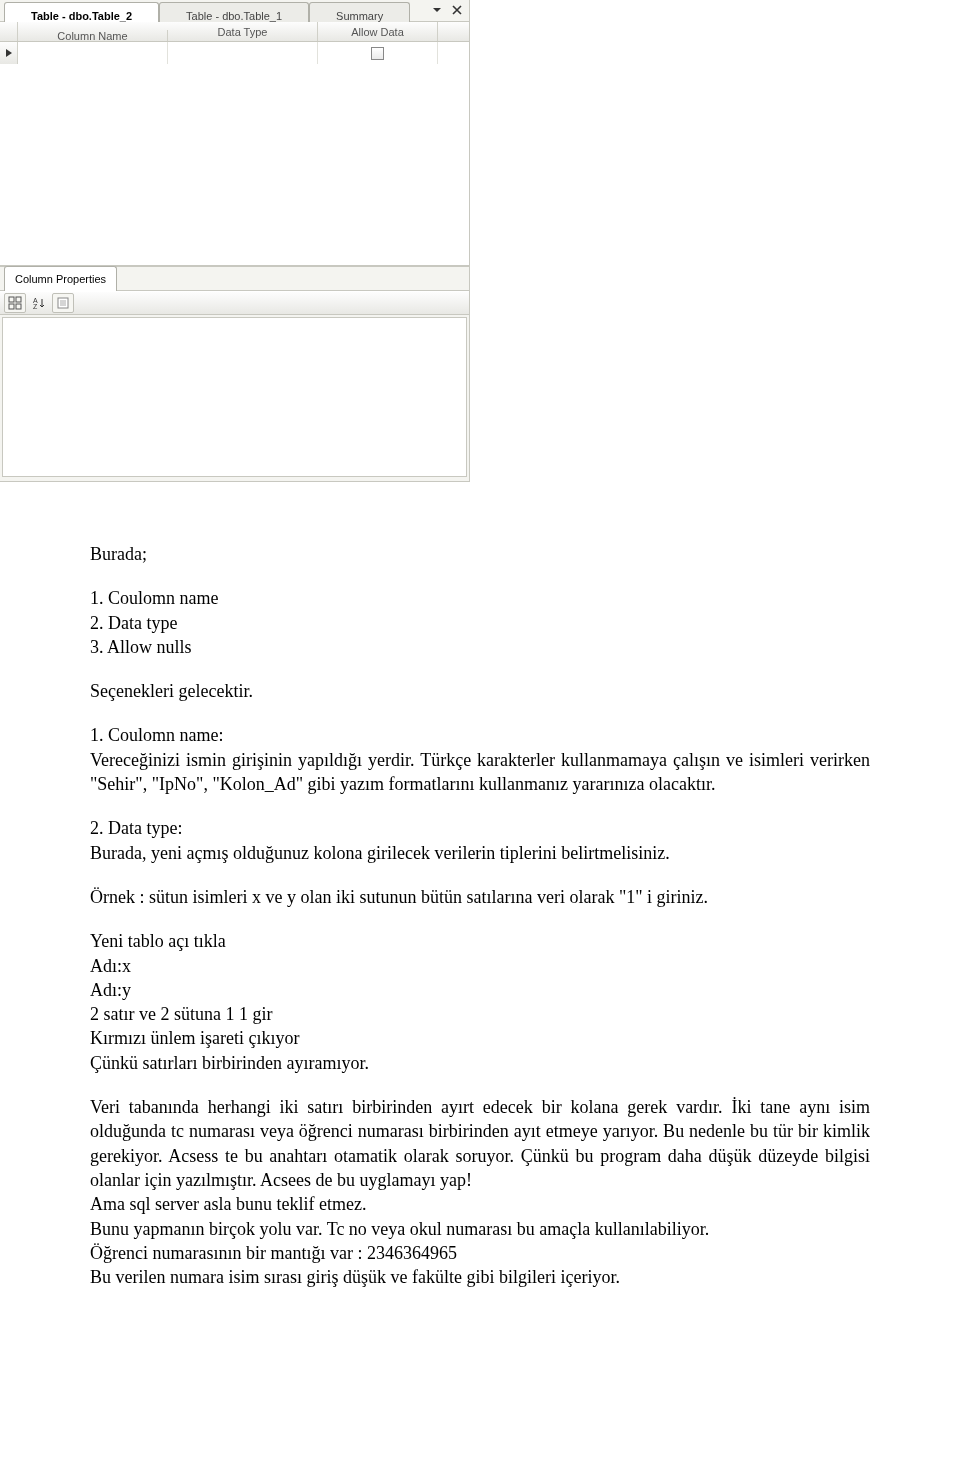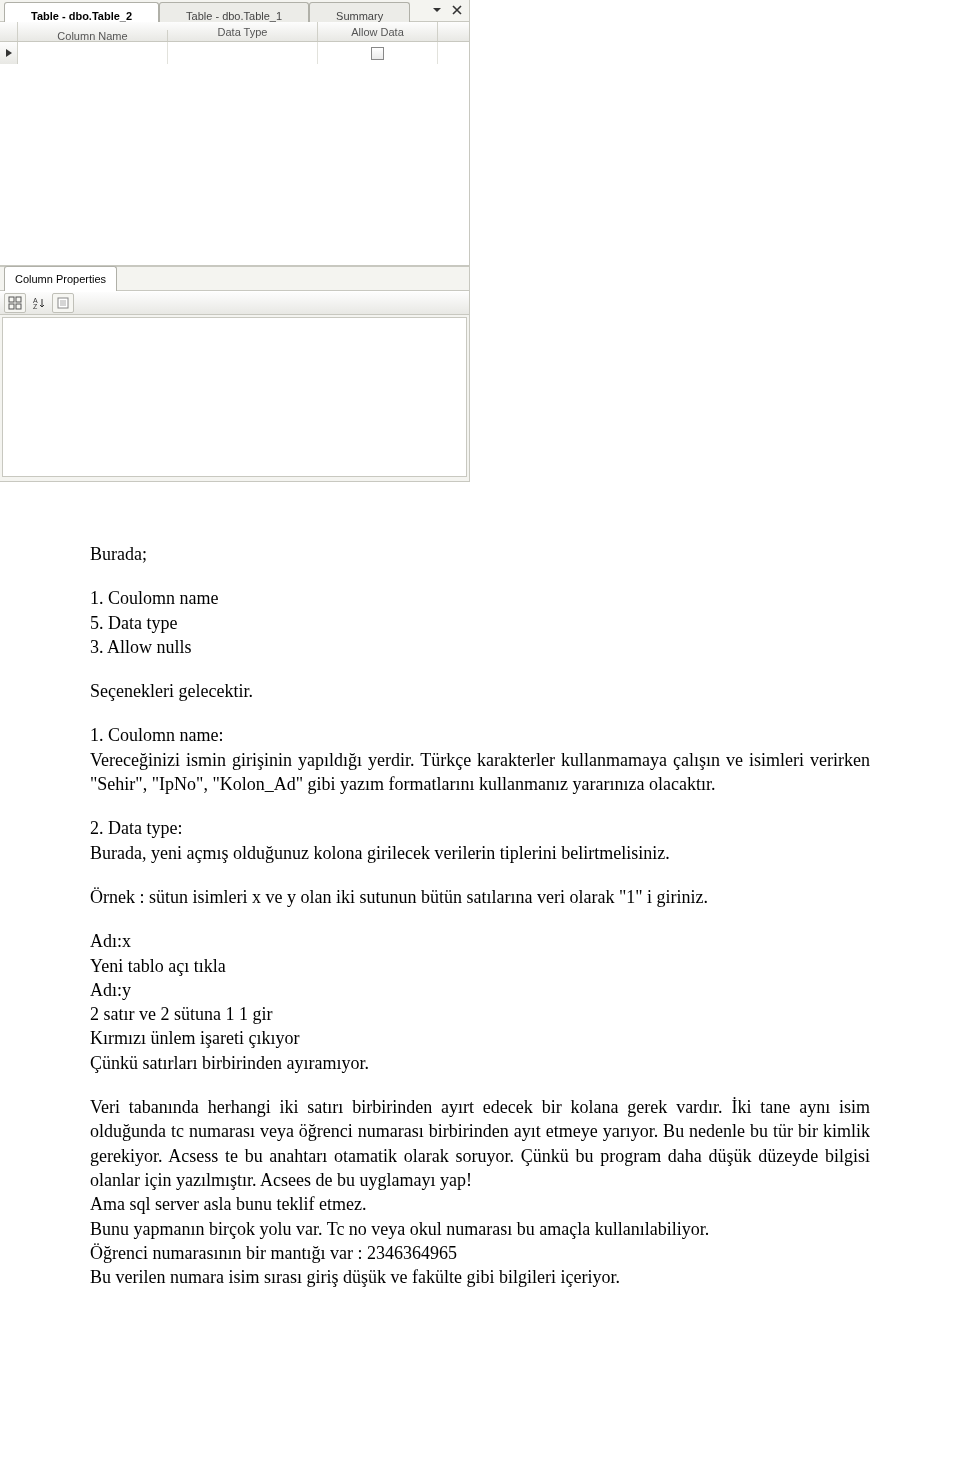--- a/index.html
+++ b/index.html
@@ -280,35 +280,35 @@
     </div>
     <div class="props-body"></div>
   </div>
 </div>
 
 <div class="article">
   <div class="gap"></div>
   <p class="line">Burada;</p>
   <div class="gap"></div>
   <p class="line">1. Coulomn name</p>
-  <p class="line">5. Data type</p>
+  <p class="line">2. Data type</p>
   <p class="line">3. Allow nulls</p>
   <div class="gap"></div>
   <p class="line">Seçenekleri gelecektir.</p>
   <div class="gap"></div>
   <p class="line">1. Coulomn name:</p>
   <p class="justify">Vereceğinizi ismin girişinin yapıldığı yerdir. Türkçe karakterler kullanmamaya çalışın ve isimleri verirken "Sehir", "IpNo", "Kolon_Ad" gibi yazım formatlarını kullanmanız yararınıza olacaktır.</p>
   <div class="gap"></div>
   <p class="line">2. Data type:</p>
   <p class="line">Burada, yeni açmış olduğunuz kolona girilecek verilerin tiplerini belirtmelisiniz.</p>
   <div class="gap"></div>
   <p class="line">Örnek : sütun isimleri x ve y olan iki sutunun bütün satılarına veri olarak "1" i giriniz.</p>
   <div class="gap"></div>
+  <p class="line">Yeni tablo açı tıkla</p>
   <p class="line">Adı:x</p>
-  <p class="line">Yeni tablo açı tıkla</p>
   <p class="line">Adı:y</p>
   <p class="line">2 satır ve 2 sütuna 1 1 gir</p>
   <p class="line">Kırmızı ünlem işareti çıkıyor</p>
   <p class="line">Çünkü satırları birbirinden ayıramıyor.</p>
   <div class="gap"></div>
   <p class="justify">Veri tabanında herhangi iki satırı birbirinden ayırt edecek bir kolana gerek vardır. İki tane aynı isim olduğunda tc numarası veya öğrenci numarası birbirinden ayıt etmeye yarıyor. Bu nedenle bu tür bir kimlik gerekiyor. Acsess te bu anahtarı otamatik olarak soruyor. Çünkü bu program daha düşük düzeyde bilgisi olanlar için yazılmıştır. Acsees de bu uyglamayı yap!</p>
   <p class="line">Ama sql server asla bunu teklif etmez.</p>
   <p class="line">Bunu yapmanın birçok yolu var. Tc no veya okul numarası bu amaçla kullanılabiliyor.</p>
   <p class="line">Öğrenci numarasının bir mantığı var : 2346364965</p>
   <p class="line">Bu verilen numara isim sırası giriş düşük ve fakülte gibi bilgileri içeriyor.</p>

